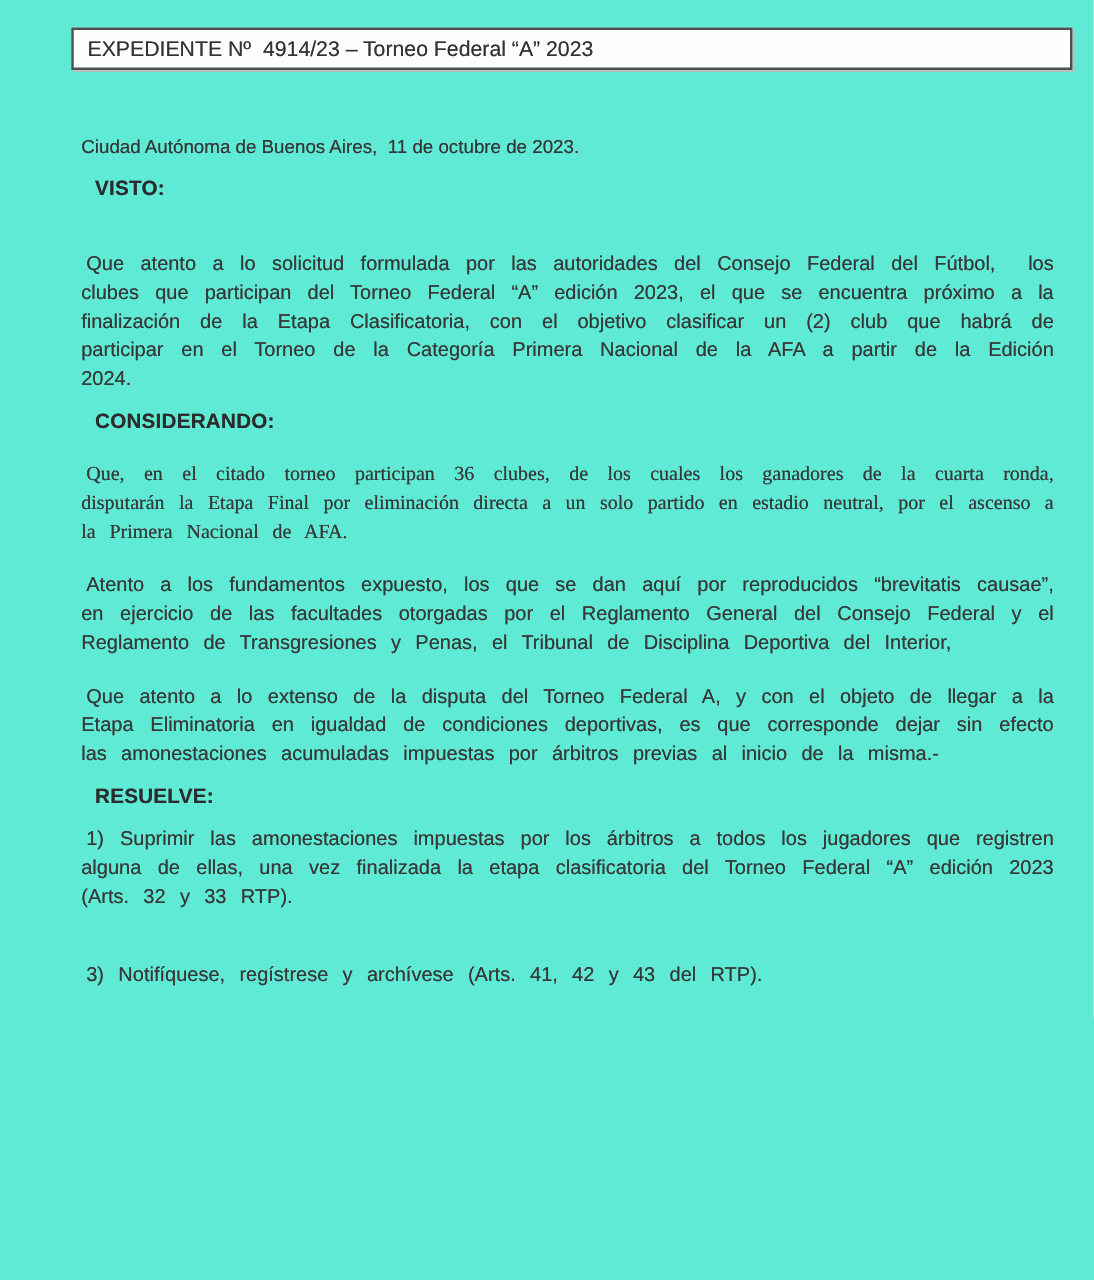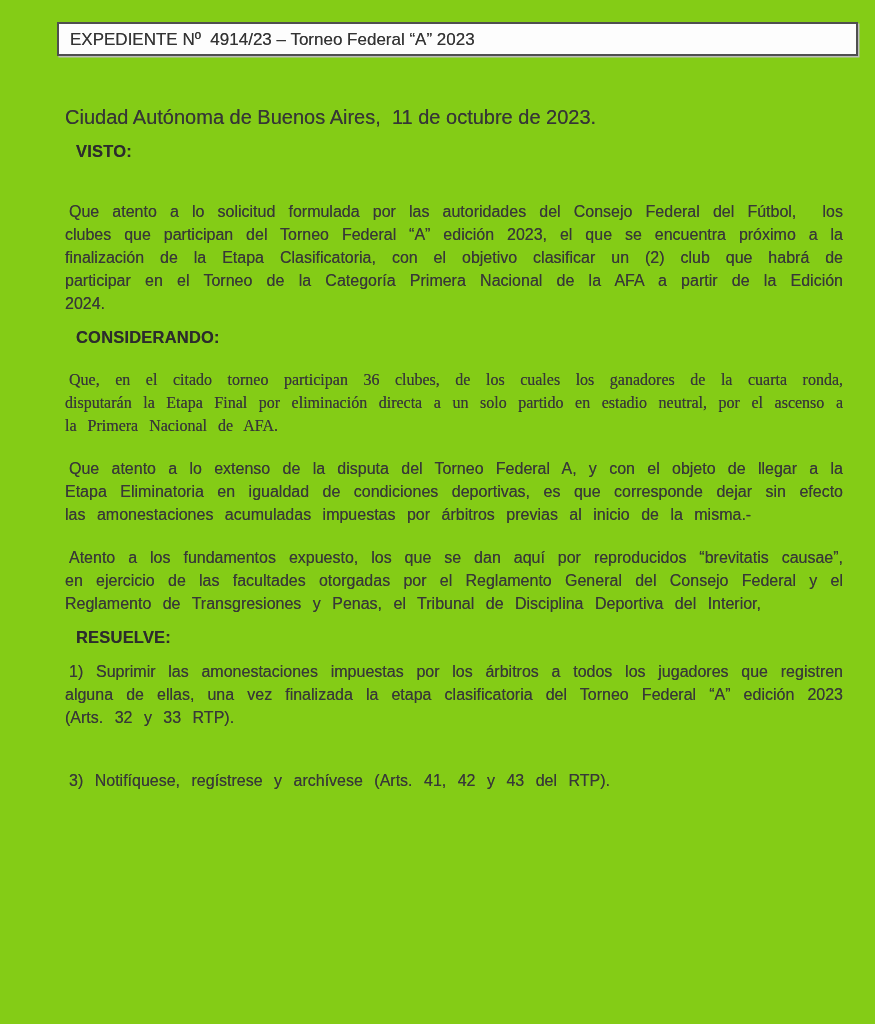--- a/index.html
+++ b/index.html
@@ -30,21 +30,21 @@
     border: 2px solid #4f4f4f;
     box-shadow: 1.5px 1.5px 0 #bdbdbd;
     display: flex;
     align-items: center;
     padding: 2px 11px;
     font-size: 17px;
     color: #333333;
   }
   .dateline {
     margin: 50px 0 0 0;
-    font-size: 20px;
+    font-size: 15px;
     color: #363636;
   }
   h2.heading {
     margin: 11px;
     font-size: 16.5px;
     line-height: 23px;
     font-weight: 700;
     color: #2c2c2c;
     letter-spacing: 0.2px;
   }
@@ -62,39 +62,39 @@
   .p-cons-2  { margin-top: 20px; }
   .p-cons-3  { margin-top: 20px; }
   .h-res     { margin-top: 22px; }
   .p-res-1   { margin-top: 5px; }
   .p-res-2   { margin-top: 17px; }
   .p-res-3   { margin-top: 40px; }
 </style>
 </head>
 <body>
 
-<div class="page" style="background: #84cc16; color: rgb(56, 56, 56);">
+<div class="page" style="background: #5eead4; color: rgb(56, 56, 56);">
 
   <div class="exp-box">
     <span>EXPEDIENTE Nº&nbsp; 4914/23 – Torneo Federal “A” 2023</span>
   </div>
 
   <p class="dateline">Ciudad Autónoma de Buenos Aires,&nbsp; 11 de octubre de 2023.</p>
 
   <h2 class="heading h-visto">VISTO:</h2>
 
   <p class="para p-visto-1">Que atento a lo solicitud formulada por las autoridades del Consejo Federal del Fútbol,&nbsp; los clubes que participan del Torneo Federal “A” edición 2023, el que se encuentra próximo a la finalización de la Etapa Clasificatoria, con el objetivo clasificar un (2) club que habrá de participar en el Torneo de la Categoría Primera Nacional de la AFA a partir de la Edición 2024.</p>
 
   <h2 class="heading h-cons">CONSIDERANDO:</h2>
 
   <p class="para p-cons-1">Que, en el citado torneo participan 36 clubes, de los cuales los ganadores de la cuarta ronda, disputarán la Etapa Final por eliminación directa a un solo partido en estadio neutral, por el ascenso a la Primera Nacional de AFA.</p>
 
+  <p class="para p-cons-3">Atento a los fundamentos expuesto, los que se dan aquí por reproducidos “brevitatis causae”, en ejercicio de las facultades otorgadas por el Reglamento General del Consejo Federal y el Reglamento de Transgresiones y Penas, el Tribunal de Disciplina Deportiva del Interior,</p>
+
   <p class="para p-cons-2">Que atento a lo extenso de la disputa del Torneo Federal A, y con el objeto de llegar a la Etapa Eliminatoria en igualdad de condiciones deportivas, es que corresponde dejar sin efecto las amonestaciones acumuladas impuestas por árbitros previas al inicio de la misma.-</p>
-
-  <p class="para p-cons-3">Atento a los fundamentos expuesto, los que se dan aquí por reproducidos “brevitatis causae”, en ejercicio de las facultades otorgadas por el Reglamento General del Consejo Federal y el Reglamento de Transgresiones y Penas, el Tribunal de Disciplina Deportiva del Interior,</p>
 
   <h2 class="heading h-res">RESUELVE:</h2>
 
   <p class="para p-res-1">1) Suprimir las amonestaciones impuestas por los árbitros a todos los jugadores que registren alguna de ellas, una vez finalizada la etapa clasificatoria del Torneo Federal “A” edición 2023 (Arts. 32 y 33 RTP).</p>
 
 
   <p class="para p-res-3">3) Notifíquese, regístrese y archívese (Arts. 41, 42 y 43 del RTP).</p>
 
 </div>
 

